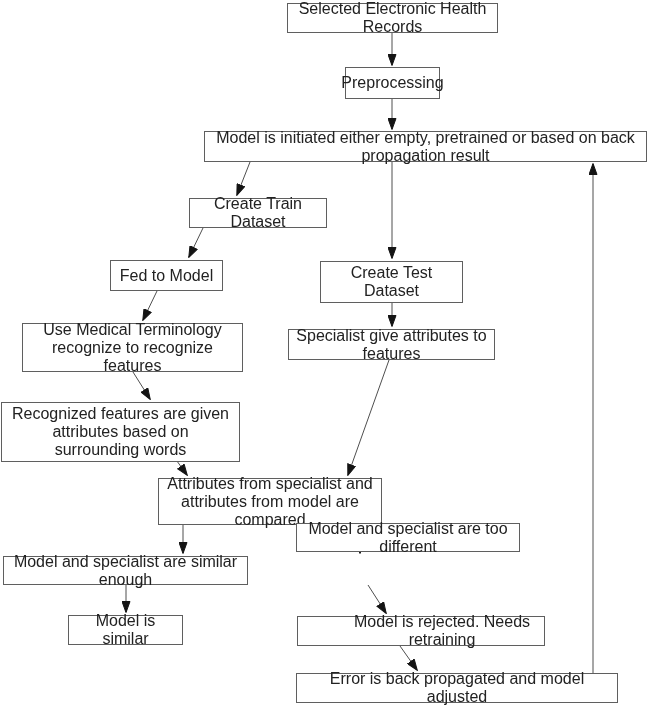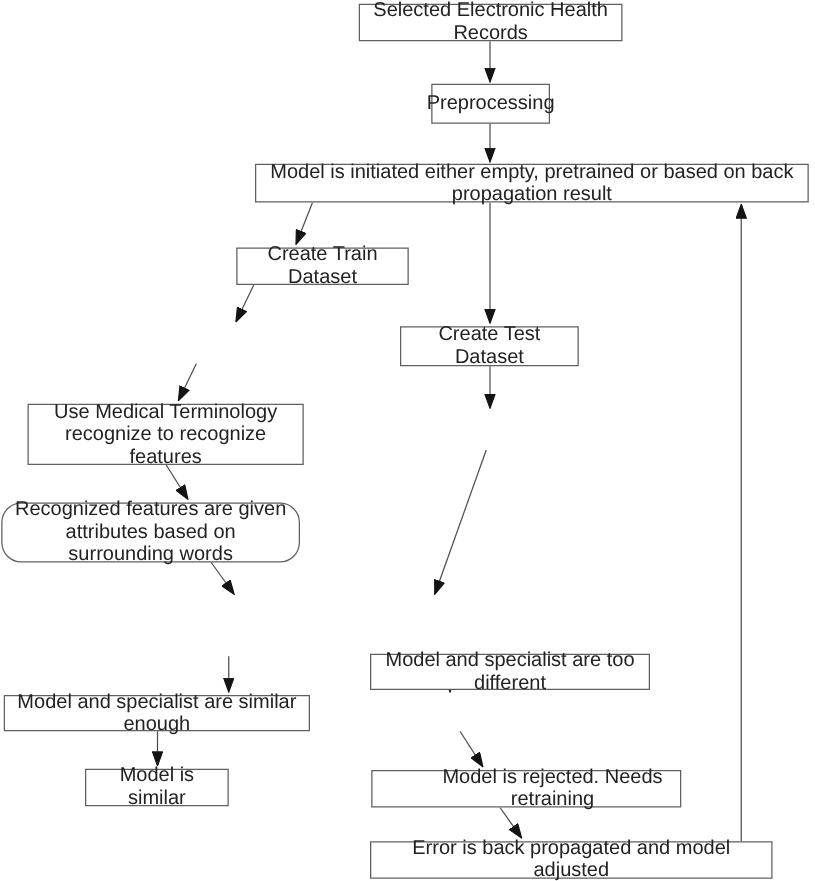--- a/index.html
+++ b/index.html
@@ -64,22 +64,25 @@
       <line x1="368" y1="585" x2="386" y2="613" marker-end="url(#arrow)"></line>
       <line x1="400" y1="646" x2="417" y2="670" marker-end="url(#arrow)"></line>
       <line x1="593" y1="673" x2="593" y2="164" marker-end="url(#arrow)"></line>
     </g>
   </svg>
 
   <div class="node" style="left:287px; top:3px;   width:211px; height:30px;">Selected Electronic Health Records</div>
   <div class="node" style="left:345px; top:67px;  width:95px;  height:32px;">Preprocessing</div>
   <div class="node" style="left:204px; top:131px; width:443px; height:31px;">Model is initiated either empty, pretrained or based on back propagation result</div>
   <div class="node" style="left:165px; top:198px; width:138px; height:30px;margin-left:24px;">Create Train Dataset</div>
-  <div class="node" style="left:320px; top:261px; width:143px; height:32px;">Create Test Dataset</div>
+  <div class="node" style="left:110px; top:260px; width:113px; height:31px;">Fed to Model</div>
+  <div class="node" style="left:320px; top:261px; width:143px; height:42px;">Create Test Dataset</div>
   <div class="node" style="left:22px;  top:323px; width:221px; height:49px;">Use Medical Terminology recognize to recognize features</div>
-  <div class="node" style="left:1px;   top:402px; width:239px; height:48px;border-radius:16px;">Recognized features are given attributes based on surrounding words</div>
+  <div class="node" style="left:288px; top:329px; width:207px; height:31px;">Specialist give attributes to features</div>
+  <div class="node" style="left:1px;   top:402px; width:239px; height:60px;">Recognized features are given attributes based on surrounding words</div>
+  <div class="node" style="left:158px; top:478px; width:224px; height:47px;">Attributes from specialist and attributes from model are compared</div>
   <div class="node" style="left:3px;   top:556px; width:245px; height:29px;">Model and specialist are similar enough</div>
   <div class="node" style="left:296px; top:523px; width:224px; height:29px;">Model and specialist are too different</div>
   <div class="node" style="left:68px;  top:615px; width:115px; height:30px;">Model is similar</div>
   <div class="node" style="left:297px; top:616px; width:248px; height:30px;padding-left:48px;">Model is rejected. Needs retraining</div>
   <div class="node" style="left:296px; top:673px; width:322px; height:30px;">Error is back propagated and model adjusted</div>
 
 </div>
 
 </body></html>

